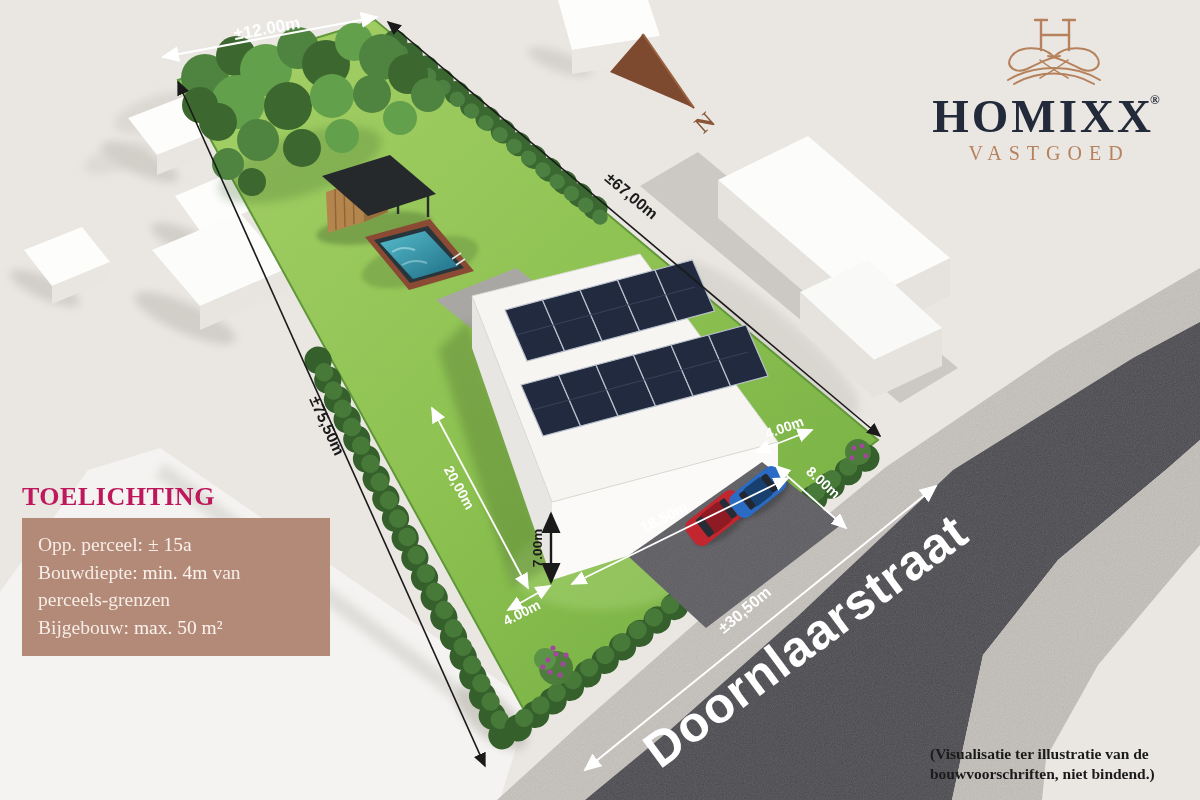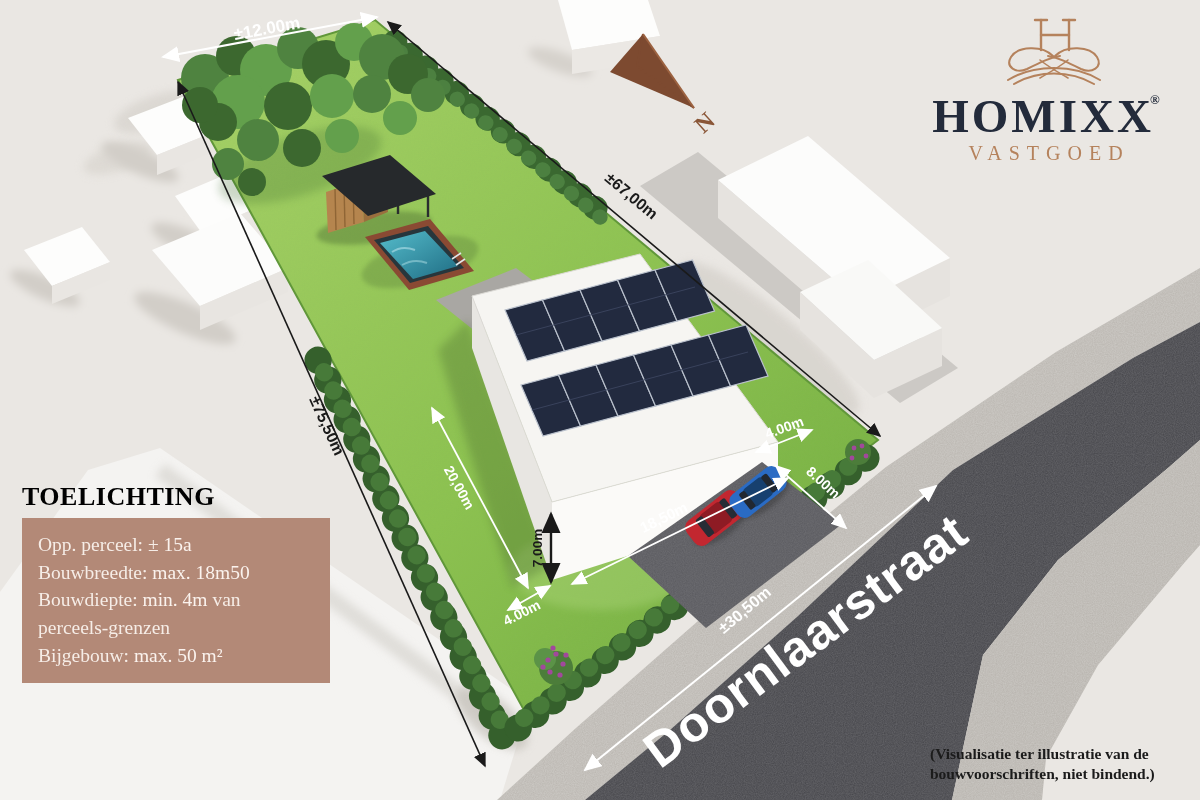--- a/index.html
+++ b/index.html
@@ -10,21 +10,21 @@
   .dimw{fill:#ffffff;font:bold 15px "Liberation Sans",sans-serif;}
   .dimb{fill:#1a1a1a;font:bold 16px "Liberation Sans",sans-serif;}
   .dims{fill:#ffffff;font:bold 14px "Liberation Sans",sans-serif;}
   .street-name{fill:#ffffff;font:bold 50px "Liberation Sans",sans-serif;letter-spacing:1px;}
   .compass-n{fill:#8a5637;font:bold 24px "Liberation Serif",serif;}
   .brand{fill:var(--navy,#232b3b);font:bold 47px "Liberation Serif",serif;letter-spacing:3px;}
   .brand-reg{fill:var(--navy,#232b3b);font:bold 13px "Liberation Serif",serif;}
   .brand-sub{fill:var(--copper,#b5825c);font:20px "Liberation Serif",serif;letter-spacing:7px;}
   
   .legend-title{position:absolute;left:22px;top:482px;font:bold 26px "Liberation Serif",serif;
-                color:#000000;letter-spacing:.5px;}
+                color:#be185d;letter-spacing:.5px;}
   .legend-panel{position:absolute;left:22px;top:518px;width:276px;padding:13px 16px 14px 16px;
                 background:var(--panel_bg,#b38977);color:var(--panel_text,#f6ede7);
                 font:19.5px "Liberation Serif",serif;line-height:1.42;}
   .leg-line b{font-weight:normal;color:#fbf3ee;}
   .disclaimer{position:absolute;left:930px;top:744px;width:265px;text-align:left;
               font:bold 15.5px "Liberation Serif",serif;color:#1b1b1b;line-height:1.3;}
 </style>
 </head>
 <body>
 
@@ -310,20 +310,19 @@
     </g>
     <text class="brand" x="1043" y="132" text-anchor="middle">HOMIXX</text>
     <text class="brand-reg" x="1150" y="104">®</text>
     <text class="brand-sub" x="1049" y="160" text-anchor="middle">VASTGOED</text>
   </g>
 </svg>
 
 <div class="legend-title">TOELICHTING</div>
 <div class="legend-panel">
   <div class="leg-line"><span>Opp. perceel: ± </span><b>15a</b><span></span></div>
-  <div class="leg-line"><span>Bouwbreedte: </span><b>max. 18m50</b><span></span></div>
   <div class="leg-line"><span>Bouwdiepte: </span><b>min. 4m</b><span> van perceels-grenzen</span></div>
   <div class="leg-line"><span>Bijgebouw: </span><b>max. 50 m²</b><span></span></div>
 </div>
 
 <div class="disclaimer">(Visualisatie ter illustratie van de bouwvoorschriften, niet bindend.)</div>
 
 </div>
 
 </body></html>

